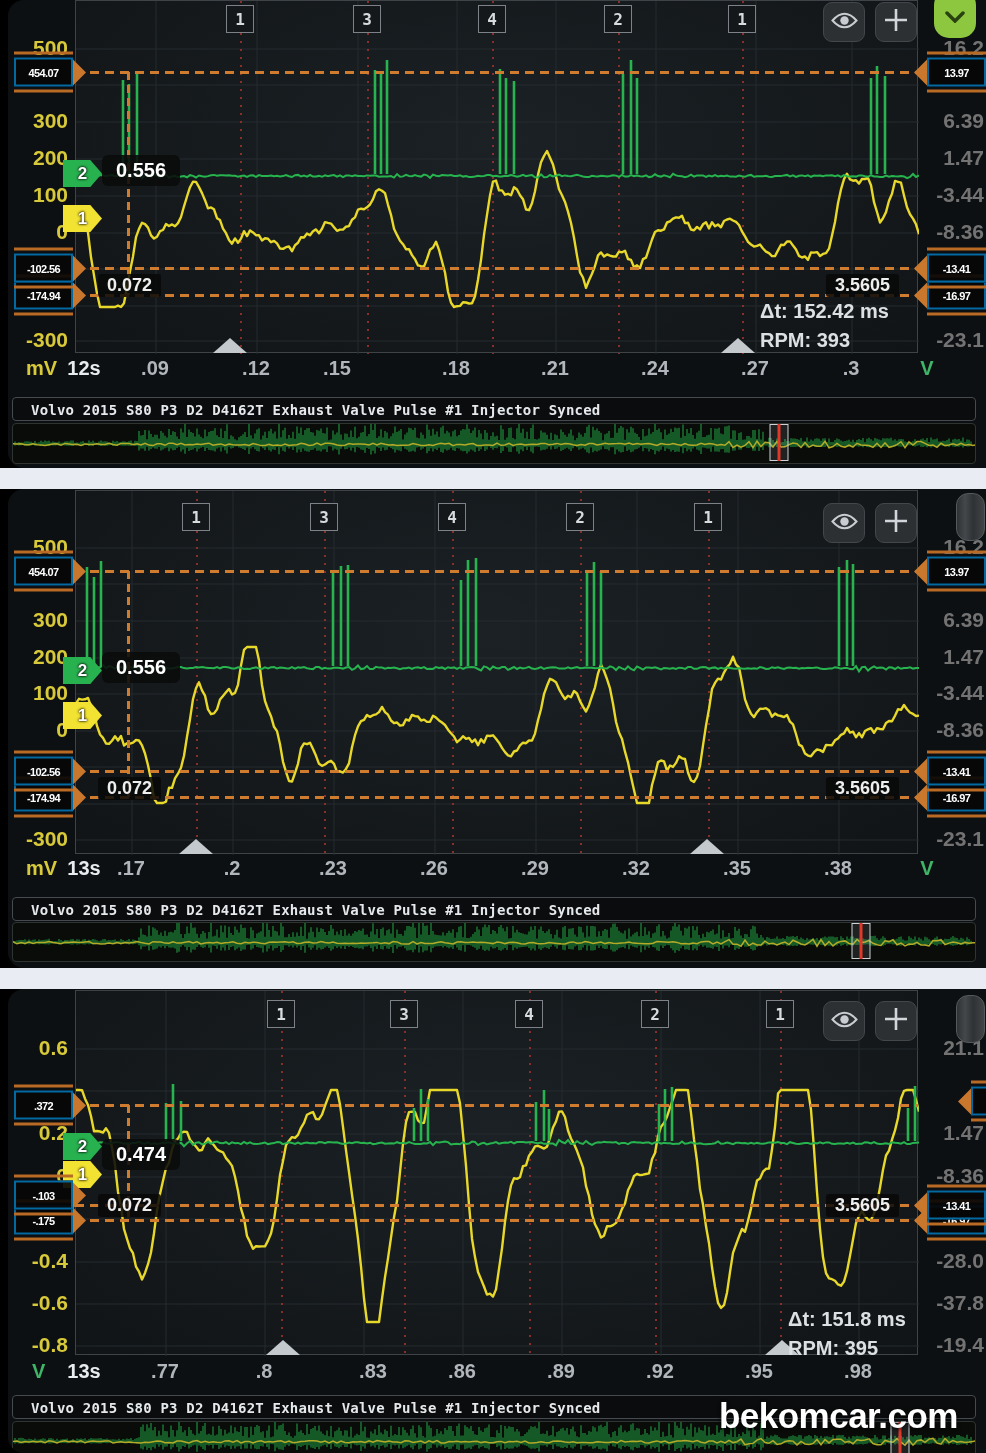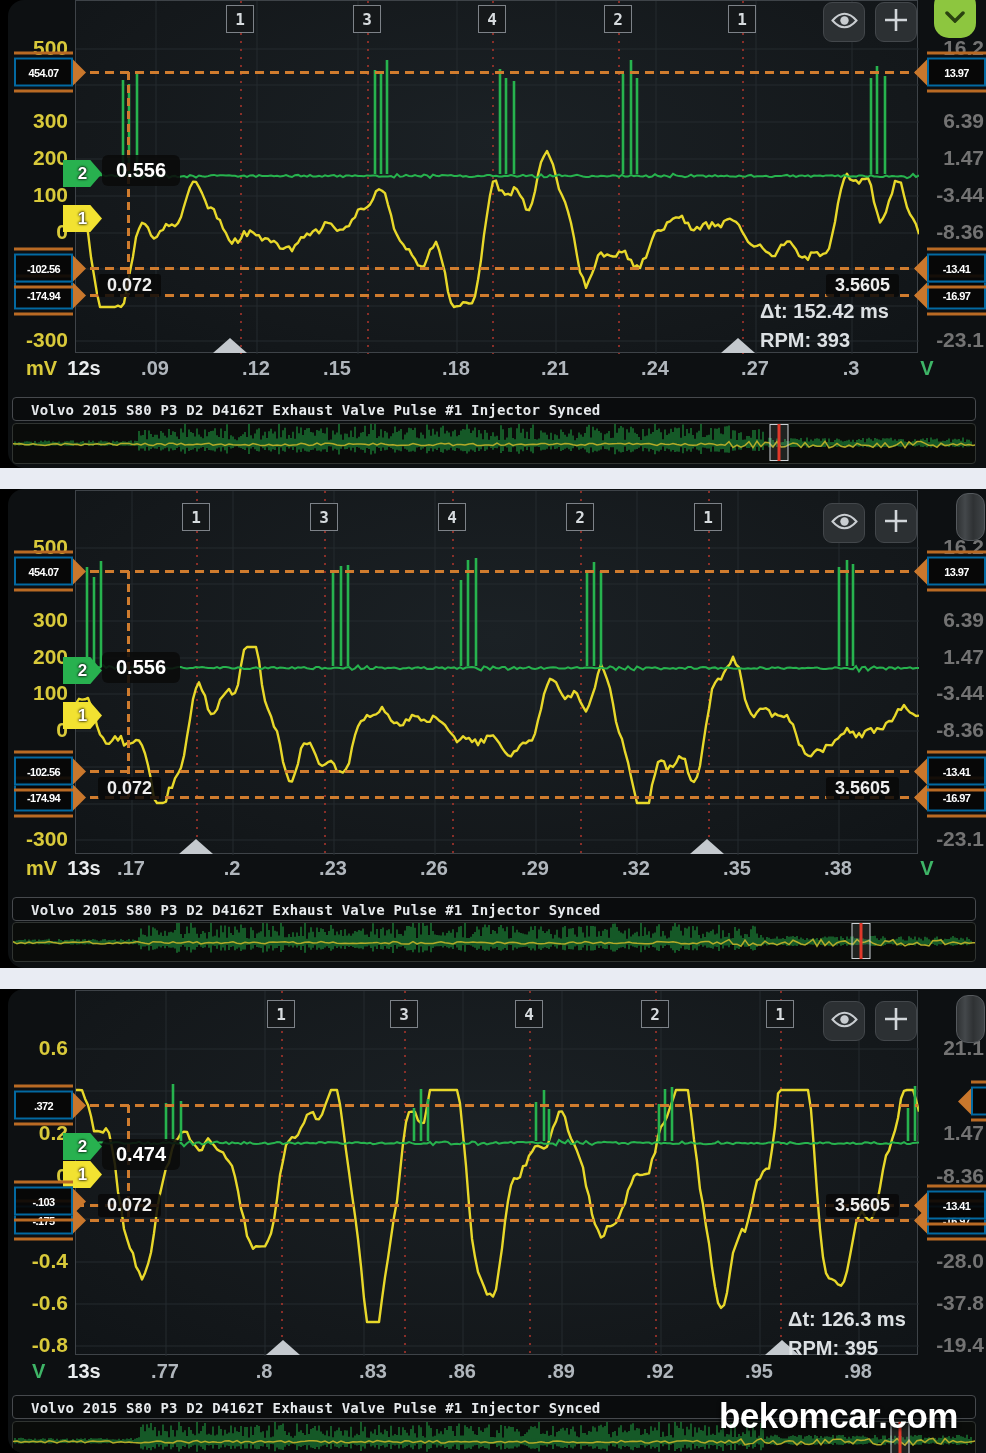--- a/index.html
+++ b/index.html
@@ -343,21 +343,21 @@
     <div class="tip" style="top: 150px;">
       <span>0.474</span>
     </div>
     <div class="tbox tboxL" style="left: 90px; top: 205px;">
       <span>0.072</span>
     </div>
     <div class="tbox tboxR" style="left: 818px; top: 205px;">
       <span>3.5605</span>
     </div>
     <div class="meas" style="left: 780px; top: 316px;">
-      <div>Δt: 126.3 ms</div>
+      <div>Δt: 151.8 ms</div>
       <div>RPM: 395</div>
     </div>
     <span class="xt uLg" style="left: 24px; top: 371px; transform: none;">V</span>
     <span class="xt origin" style="left: 76px; top: 371px;">13s</span>
     <span class="xt uR" style="left: 919px; top: 371px;"></span>
   <div class="badge" style="left: 273px; top: 11px;">1</div>
     <div class="badge" style="left: 396px; top: 11px;">3</div>
     <div class="badge" style="left: 521px; top: 11px;">4</div>
     <div class="badge" style="left: 647px; top: 11px;">2</div>
     <div class="badge" style="left: 772px; top: 11px;">1</div>
@@ -376,21 +376,21 @@
     <div class="hline" style="left: 67px; width: 843px; top: 115px;"></div>
     <div class="cur curL" style="top: 116px; z-index: 9;">
       <div class="cbox">.372</div>
       <div class="arrR"></div>
     </div>
     <div class="cur curR" style="top: 112px; z-index: 9; padding-left: 44px;">
       <div class="arrL"></div>
       <div class="cbox">9.92</div>
     </div>
     <div class="hline" style="left: 67px; width: 843px; top: 215px;"></div>
-    <div class="cur curL" style="top: 212px; z-index: 8;">
+    <div class="cur curL" style="top: 206px; z-index: 8;">
       <div class="cbox">-.103</div>
       <div class="arrR"></div>
     </div>
     <div class="cur curR" style="top: 216px; z-index: 8;">
       <div class="arrL"></div>
       <div class="cbox">-13.41</div>
     </div>
     <div class="hline" style="left: 67px; width: 843px; top: 230px;"></div>
     <div class="cur curL" style="top: 231px; z-index: 7;">
       <div class="cbox">-.175</div>

